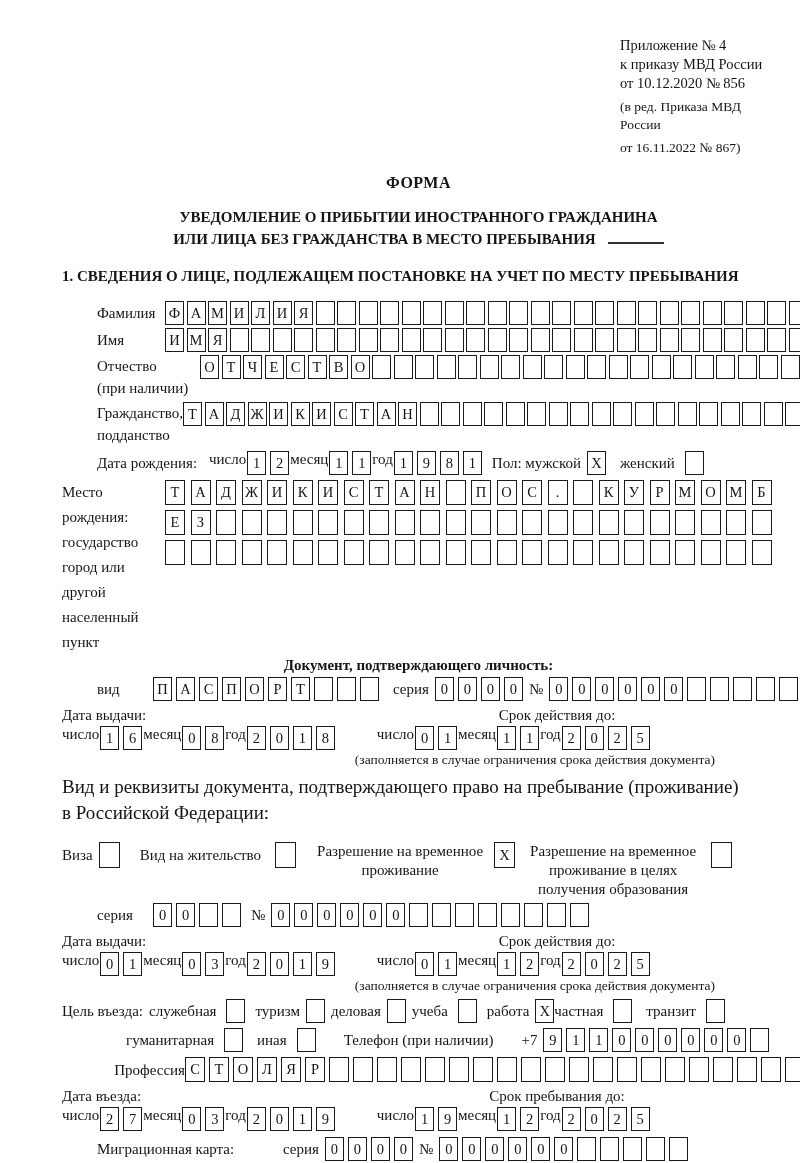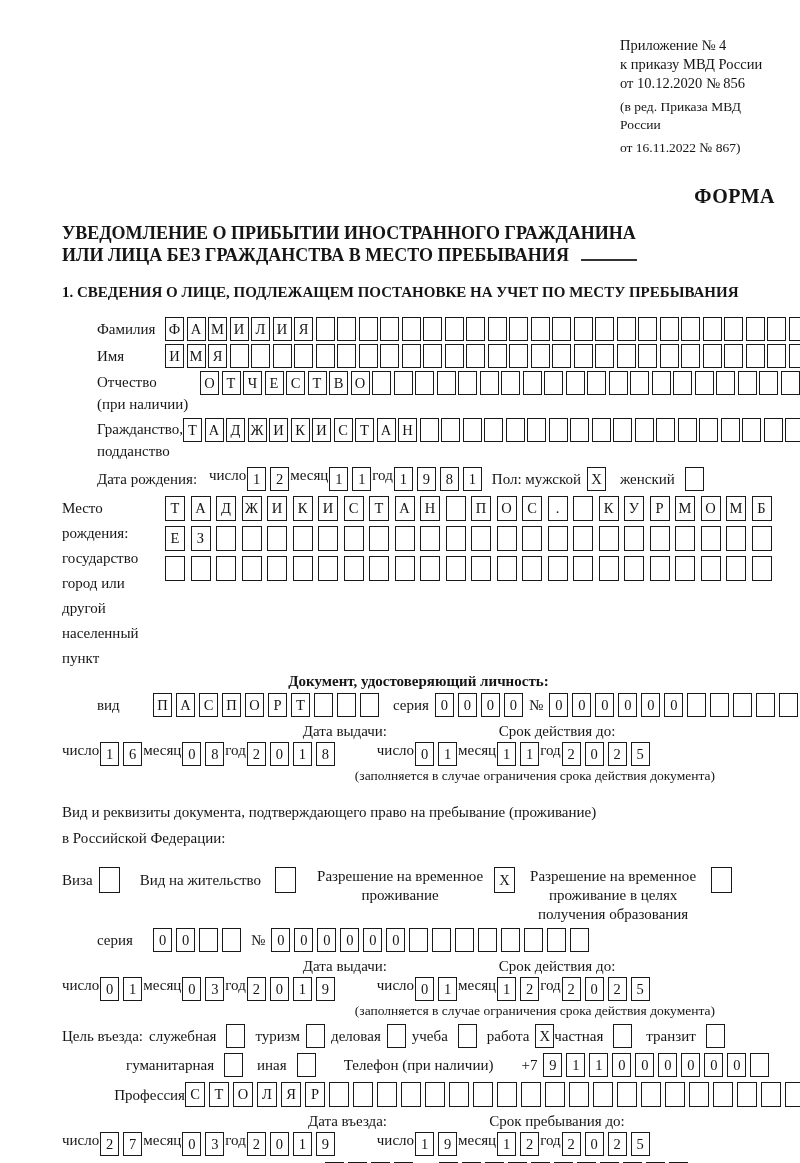--- a/index.html
+++ b/index.html
@@ -3,42 +3,42 @@
 <meta charset="utf-8">
 <style>
   html,body{margin:0;padding:0;background:#ffffff;}
   .page{
     width:800px;height:1163px;box-sizing:border-box;position:relative;
     padding:36px 25px 0 62px;overflow:hidden;
     font-family:Liberation Serif, serif;color:#151515;background:#ffffff;
   }
   .annex{margin-left:558px;font-size:14.5px;line-height:19px;}
   .annex .amend{font-size:13.5px;line-height:18px;margin-top:5px;}
-  .form-word{text-align:right;font-weight:bold;font-size:20px;margin-top:28px;letter-spacing:.5px;}
-  .title{margin-top:14px;font-weight:bold;font-size:18px;line-height:22px;}
+  .form-word{text-align:center;font-weight:bold;font-size:16px;margin-top:17px;letter-spacing:.5px;}
+  .title{margin-top:14px;text-align:center;font-weight:bold;font-size:15px;line-height:22px;}
   .tunder{display:inline-block;width:56px;border-bottom:2px solid #333;margin-left:12px;vertical-align:baseline;}
   .sec1{margin-top:18px;font-weight:bold;font-size:15px;}
   .row{display:flex;align-items:center;margin-top:3px;font-size:15px;}
   .rowt{display:flex;align-items:flex-start;margin-top:3px;font-size:15px;}
   .lbl{flex:none;line-height:22px;margin-left:35px;}
   .cellrow{display:flex;gap:2.5px;flex:none;}
   .g4{gap:4px;}
   .g5{gap:5.5px;}
   .cell{
     display:inline-flex;flex:none;align-items:center;justify-content:center;
     width:19px;height:24px;border:1.5px solid #1a1a1a;box-sizing:border-box;
     font-size:14.5px;background:#fff;
   }
   .wide .cell{width:20px;height:25px;}
   .cbox .cell{width:21px;height:26px;}
   .center{text-align:center;}
   .bold{font-weight:bold;}
   .dgrp{display:inline-flex;align-items:flex-start;gap:1px;flex:none;}
   .dhead{display:flex;font-size:15px;margin-top:6px;}
-  .dh1{width:325px;text-align:right;flex:none;}
+  .dh1{width:325px;text-align:left;flex:none;}
   .dh2{width:280px;margin-left:30px;text-align:center;flex:none;}
   .daterow{display:flex;align-items:center;margin-top:2px;font-size:15px;}
   .daterow .right{margin-left:42px;}
   .note{font-size:13.5px;text-align:right;padding-right:60px;margin-top:2px;}
   .stack{display:inline-block;text-align:center;line-height:19px;flex:none;}
   .gap6{width:6px;flex:none;}.gap10{width:10px;flex:none;}.gap14{width:14px;flex:none;}
   .gap20{width:20px;flex:none;}.gap28{width:28px;flex:none;}
   .lblcol{flex:none;line-height:25px;}
   .stackrows > .cellrow{margin-bottom:5px;}
 </style>
@@ -328,21 +328,21 @@
           <span class="cell"></span>
           <span class="cell"></span>
           <span class="cell"></span>
           <span class="cell"></span>
           <span class="cell"></span>
           <span class="cell"></span>
         </span>
     </span>
   </div>
 
-  <div class="center bold" style="font-size:15px;margin-top:2px;">Документ, удостоверяющий личность:</div>
+  <div class="center bold" style="font-size:15px;margin-top:2px;">Документ, подтверждающего личность:</div>
 
   <div class="row" style="margin-top:3px;">
     <span class="lbl" style="width:56px;">вид</span>
     <span class="cellrow g4">
         <span class="cell">П</span>
         <span class="cell">А</span>
         <span class="cell">С</span>
         <span class="cell">П</span>
         <span class="cell">О</span>
         <span class="cell">Р</span>
@@ -417,21 +417,21 @@
       <span class="cellrow g4">
           <span class="cell">2</span>
           <span class="cell">0</span>
           <span class="cell">2</span>
           <span class="cell">5</span>
         </span>
     </span>
   </div>
   <div class="note">(заполняется в случае ограничения срока действия документа)</div>
 
-  <div style="font-size:15px;margin-top:15px;line-height:26px;">
+  <div style="font-size:19px;margin-top:6px;line-height:26px;">
     <div>Вид и реквизиты документа, подтверждающего право на пребывание (проживание)</div>
     <div>в Российской Федерации:</div>
   </div>
 
   <div class="rowt" style="margin-top:16px;">
     <span style="line-height:26px;">Виза</span>
     <span class="gap6"></span>
     <span class="cellrow cbox">
         <span class="cell"></span>
       </span>

